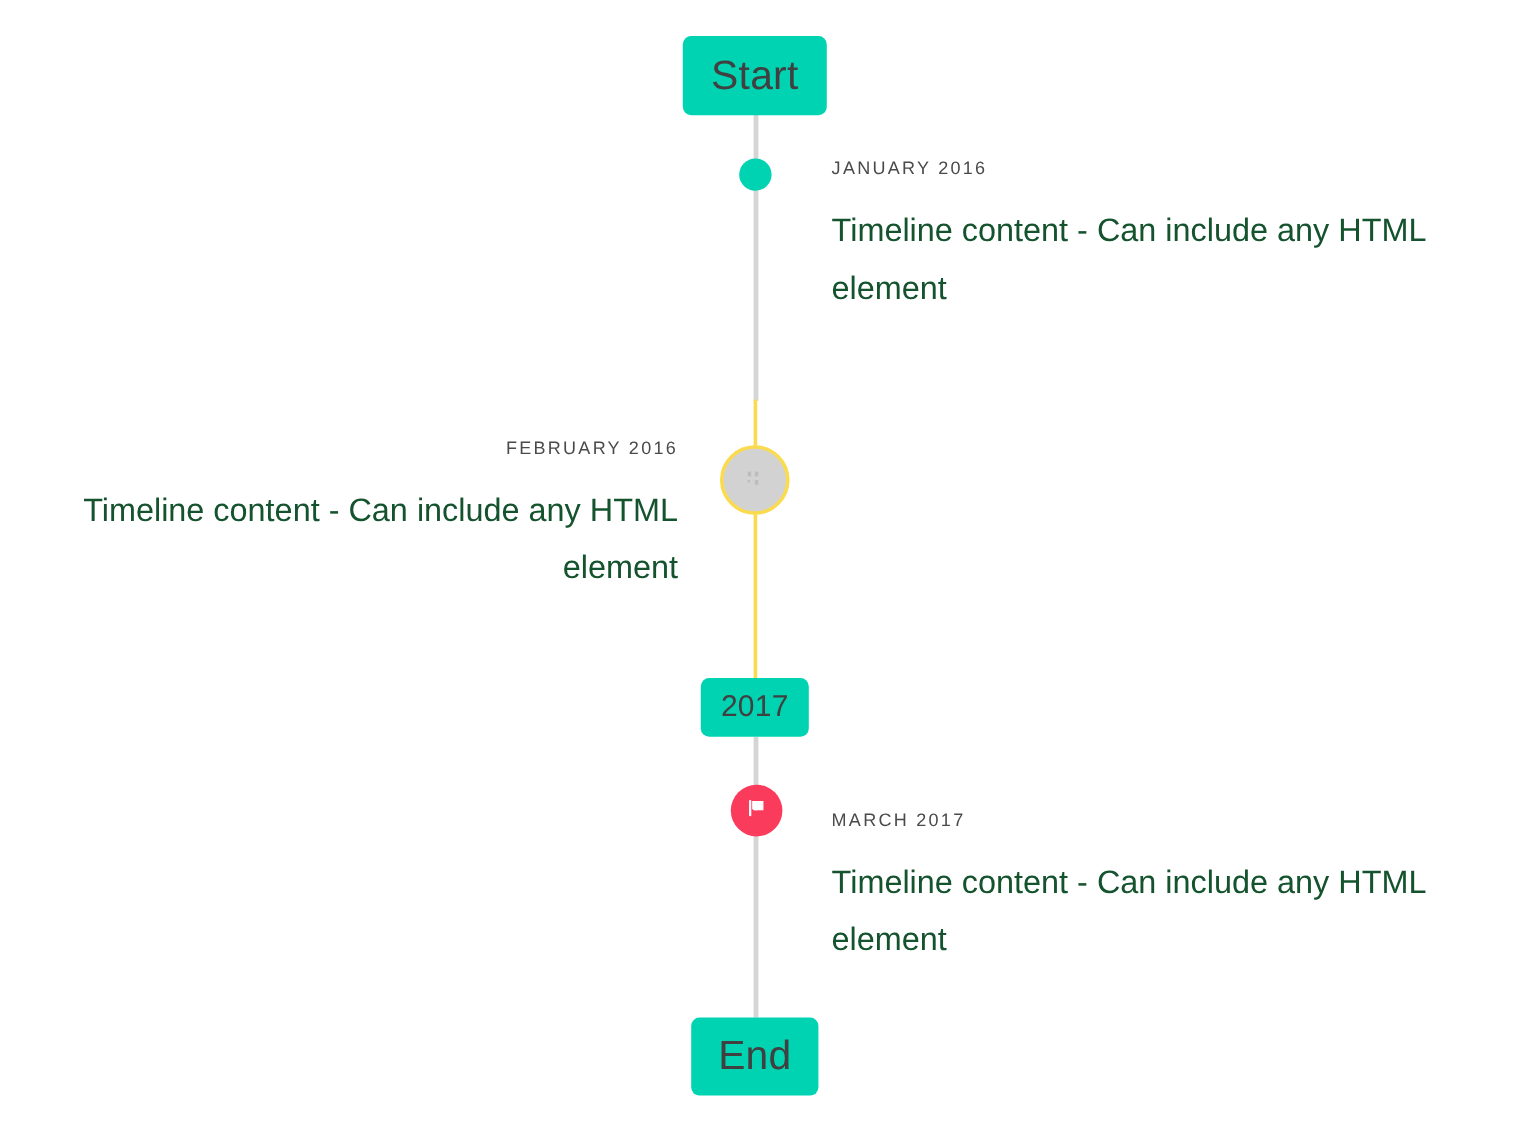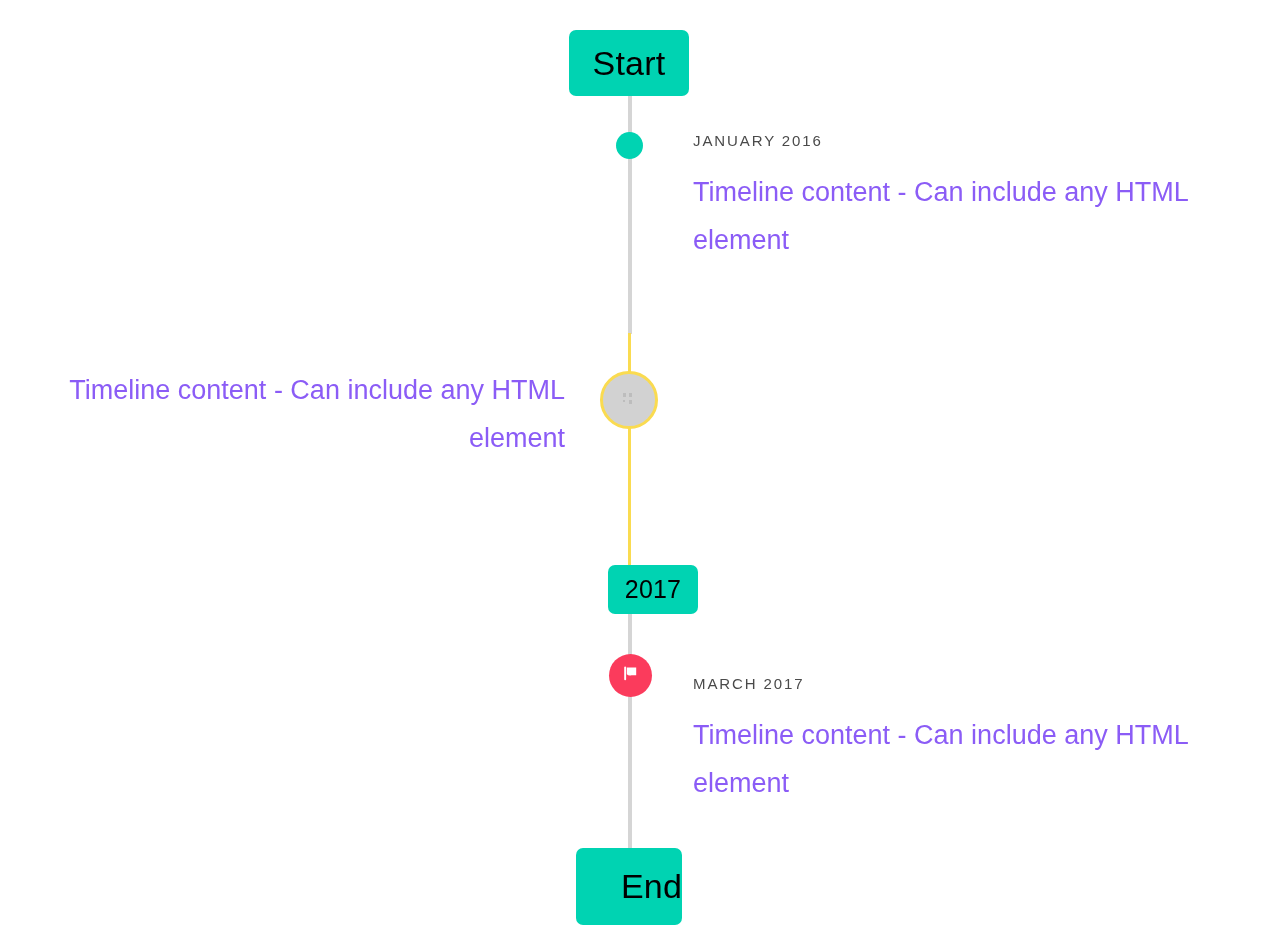--- a/index.html
+++ b/index.html
@@ -30,44 +30,43 @@
 
   #rail-top    { top: 94px;  height: 240px; }
   #rail-yellow { top: 333px; height: 232px; }
   #rail-bottom { top: 614px; height: 234px; }
 
   
   .cap-badge {
     position: absolute;
     background: #00d3b2;
     border-radius: 7px;
-    color: #000000;
+    color: #404040;
     display: flex;
     align-items: center;
     justify-content: center;
     font-weight: 400;
     letter-spacing: 0.2px;
     box-sizing: border-box;
     user-select: none;
   }
   #cap-start {
     left: 569px; top: 30px;
     width: 120px; height: 66px;
     font-size: 34px;
   }
   #cap-year {
-    left: 608px; top: 565px;
+    left: 584px; top: 565px;
     width: 90px; height: 49px;
     font-size: 25px;
   }
   #cap-end {
     left: 576px; top: 848px;
-    width: 106px; height: 77px;
+    width: 106px; height: 65px;
     font-size: 34px;
-    justify-content: flex-end;
   }
 
   
   .marker {
     position: absolute;
     border-radius: 50%;
     box-sizing: border-box;
     display: flex;
     align-items: center;
     justify-content: center;
@@ -110,21 +109,21 @@
     font-size: 15px;
     font-weight: normal;
     letter-spacing: 1.9px;
     color: #4a4a4a;
     margin: 0 0 18px 0;
     line-height: 1.1;
   }
   .entry-body {
     font-size: 27px;
     font-weight: 400;
-    color: #8b5cf6;
+    color: #14532d;
     line-height: 1.78;
     margin: 0;
   }
 </style>
 </head>
 <body>
 
 <div id="timeline-root">
 
   <div class="rail rail-gray" id="rail-top"></div>
@@ -149,20 +148,21 @@
       <svg width="16" height="16" viewBox="0 0 16 16" aria-hidden="true">
         <rect x="2" y="2" width="3" height="4" fill="#8a8a8a"></rect>
         <rect x="8" y="2" width="3" height="4" fill="#8a8a8a"></rect>
         <rect x="2" y="9" width="2" height="2" fill="#8a8a8a"></rect>
         <rect x="8" y="9" width="3" height="4" fill="#8a8a8a"></rect>
       </svg>
     </span>
   </div>
 
   <div class="entry entry-left" id="entry-feb">
+    <p class="entry-date">FEBRUARY 2016</p>
     <p class="entry-body">Timeline content - Can include any HTML element</p>
   </div>
 
   <div class="cap-badge" id="cap-year">
     <span>2017</span>
   </div>
 
   <div class="marker" id="marker-mar">
     <span class="marker-glyph">
       <svg width="21" height="21" viewBox="0 0 21 21" aria-hidden="true">

